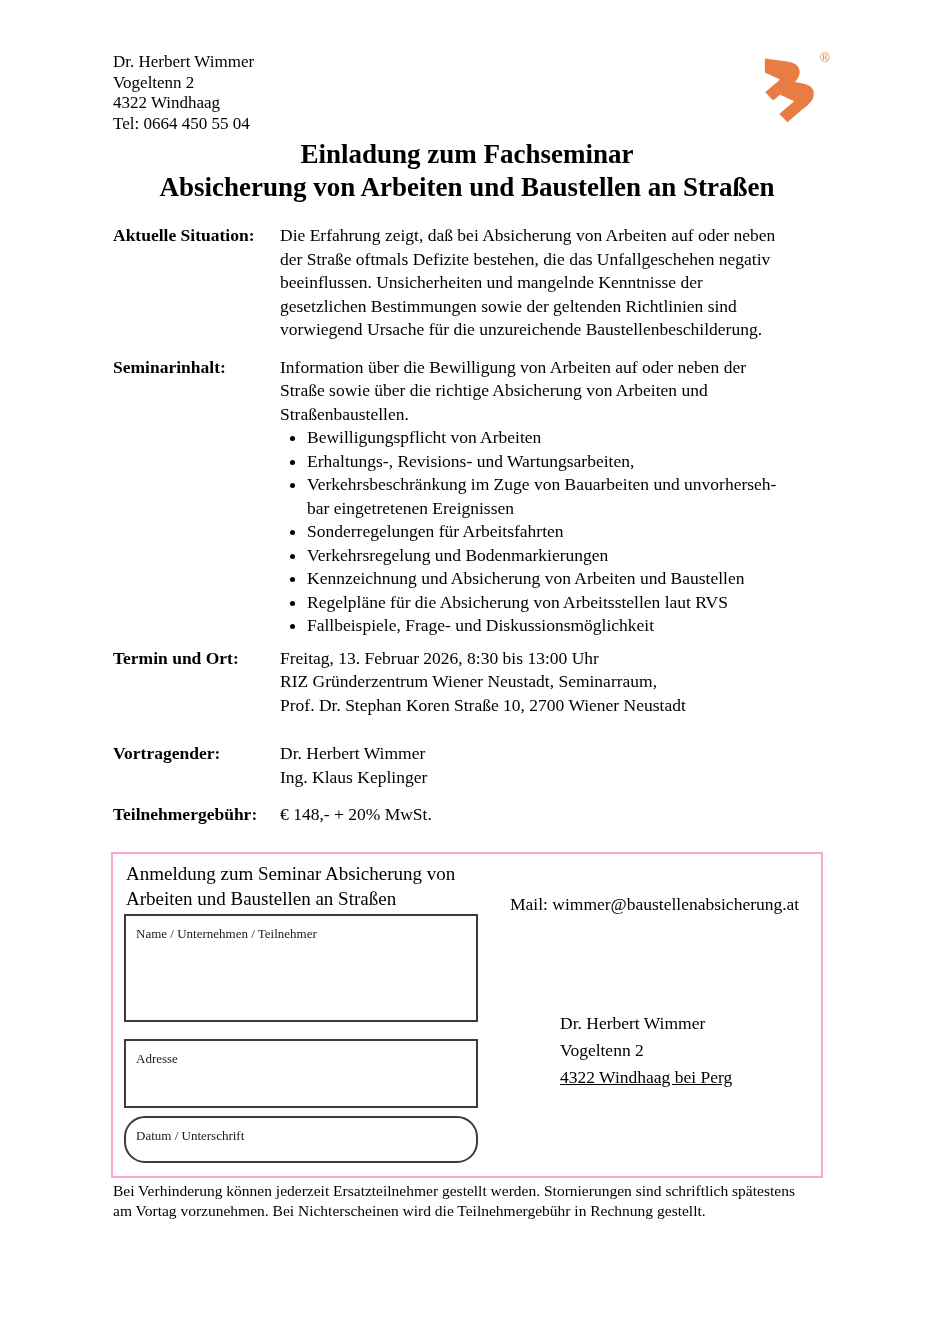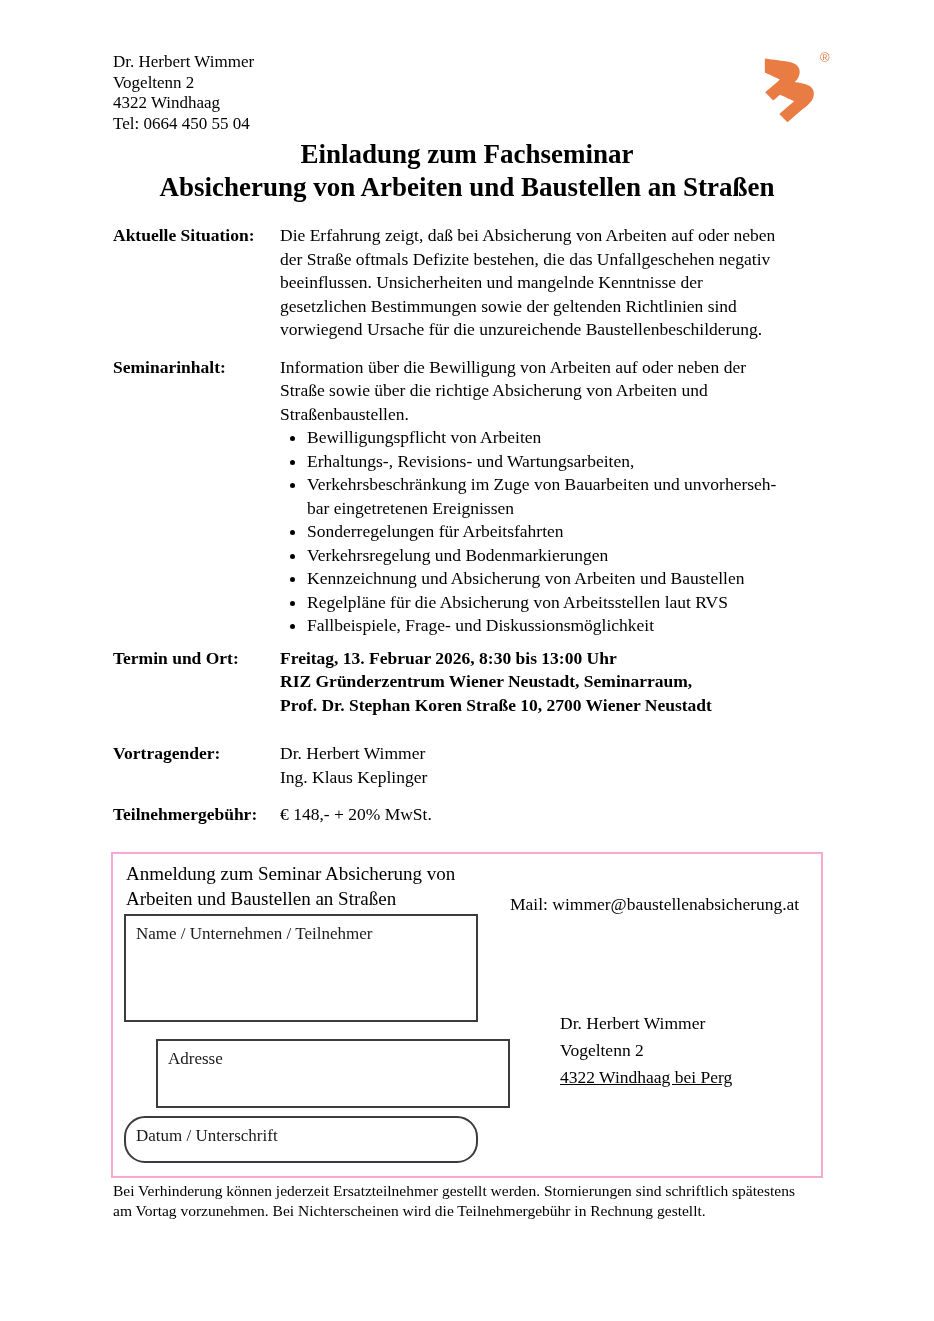--- a/index.html
+++ b/index.html
@@ -49,21 +49,21 @@
     margin: 20px 139px 0 113px;
     width: 682px;
   }
   .row { display: grid; grid-template-columns: 167px 1fr; }
   .row .label { font-weight: bold; font-size: 17.5px; line-height: 23.5px; }
   .row .content { font-size: 17.5px; line-height: 23.5px; }
   .row.mt-s  { margin-top: 14px; }
   .row.mt-xs { margin-top: 9px;  }
   .row.mt-m  { margin-top: 25px; }
   .row.mt-l  { margin-top: 14px; }
-  .content.bold { font-weight: bold; }
+  .content.bold { font-weight: normal; }
   ul.bullets {
     list-style: disc;
     margin: 0;
     padding-left: 27px;
     width: 545px;
   }
   ul.bullets li { font-size: 17.5px; line-height: 23.5px; }
 
   
   .form-box {
@@ -84,23 +84,23 @@
     font-size: 17.5px;
   }
   .field {
     position: absolute;
     left: 11px;
     width: 354px;
     border: 2px solid #3c3c3c;
     padding: 8px 0 0 10px;
   }
   .field-name    { top: 60px;  height: 108px; }
-  .field-adresse { top: 185px; height: 69px; margin-left: 32px;  }
+  .field-adresse { top: 185px; height: 69px;  }
   .field-datum   { top: 262px; height: 47px; border-radius: 21px;  }
-  .field-label { font-size: 17px; color: #1a1a1a; }
+  .field-label { font-size: 13px; color: #1a1a1a; }
   .form-recipient {
     position: absolute;
     left: 447px; top: 156px;
     font-size: 17.5px;
     line-height: 27px;
   }
   .underlined { text-decoration: underline; text-align: center; }
 
   
   .footnote {

